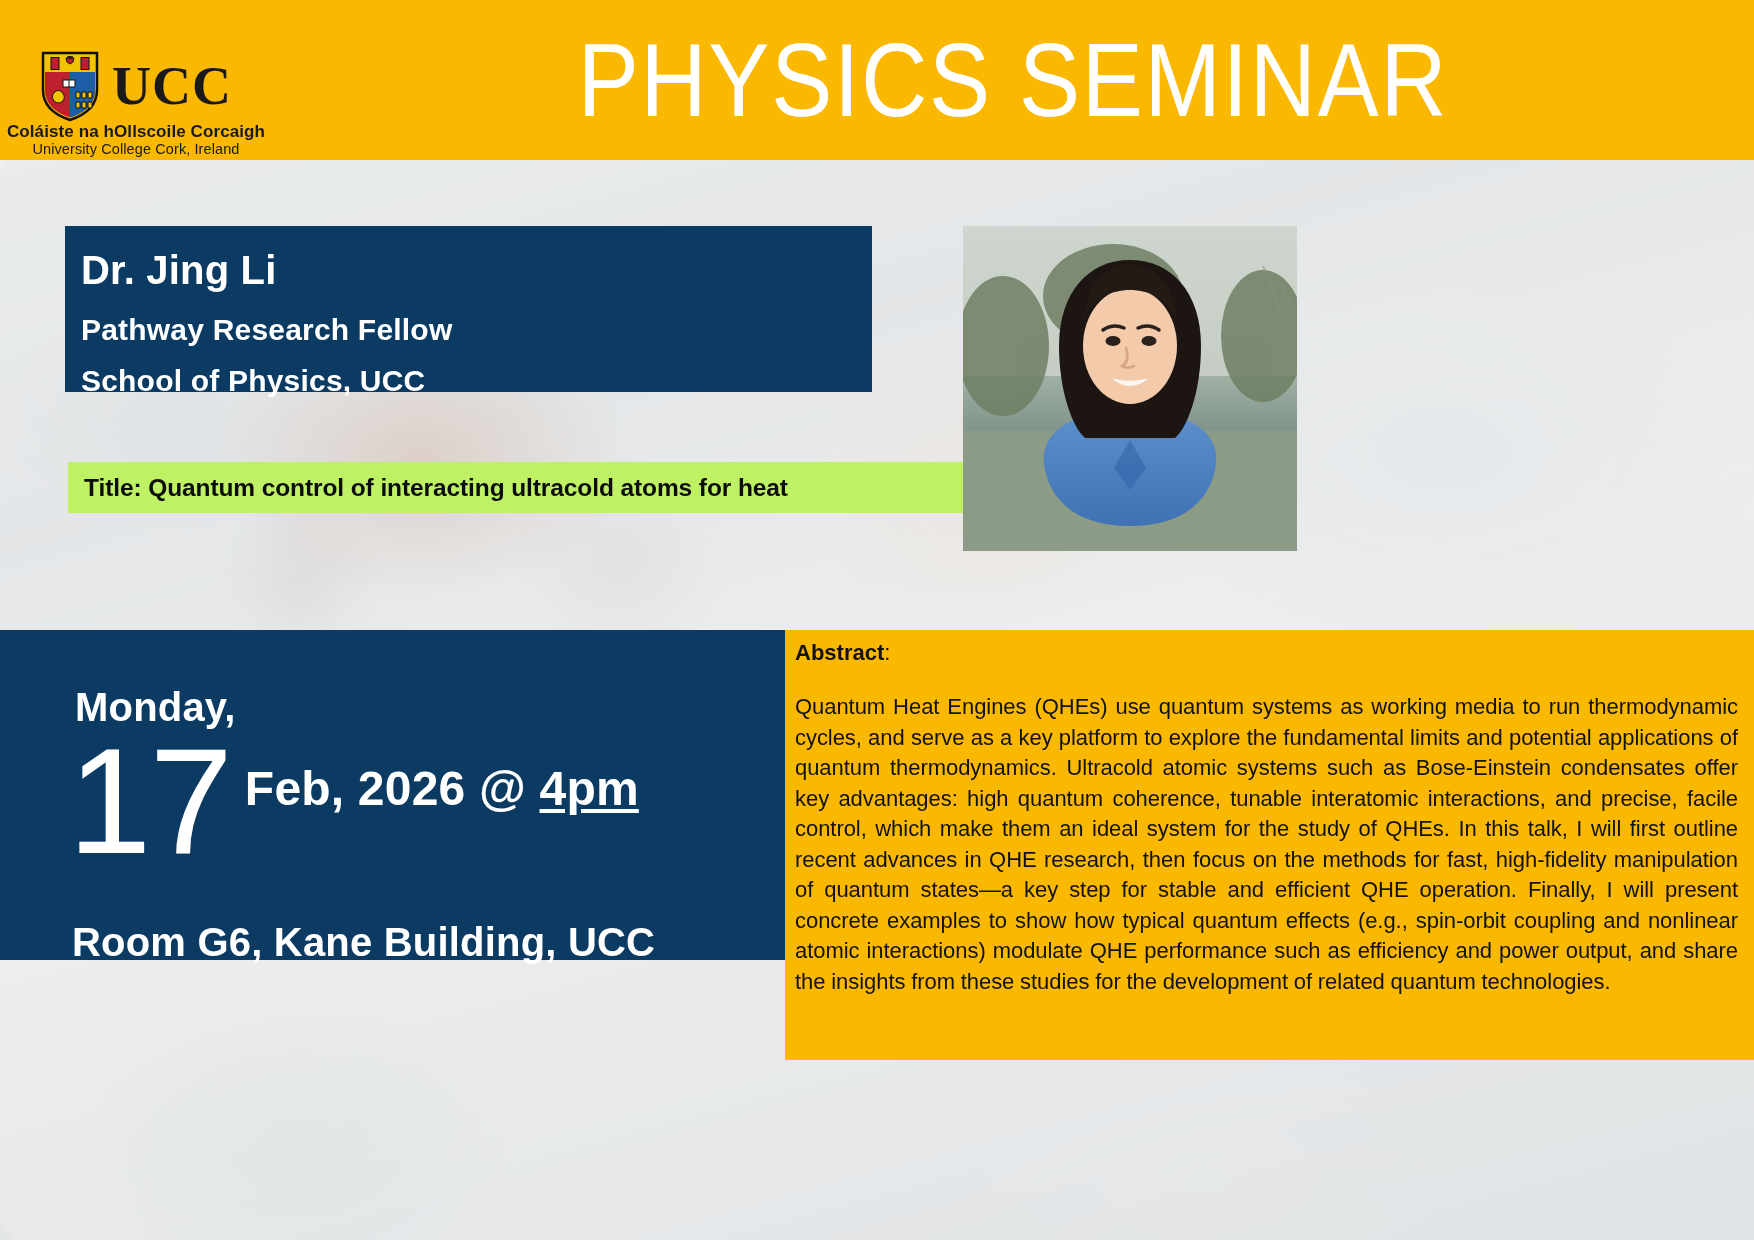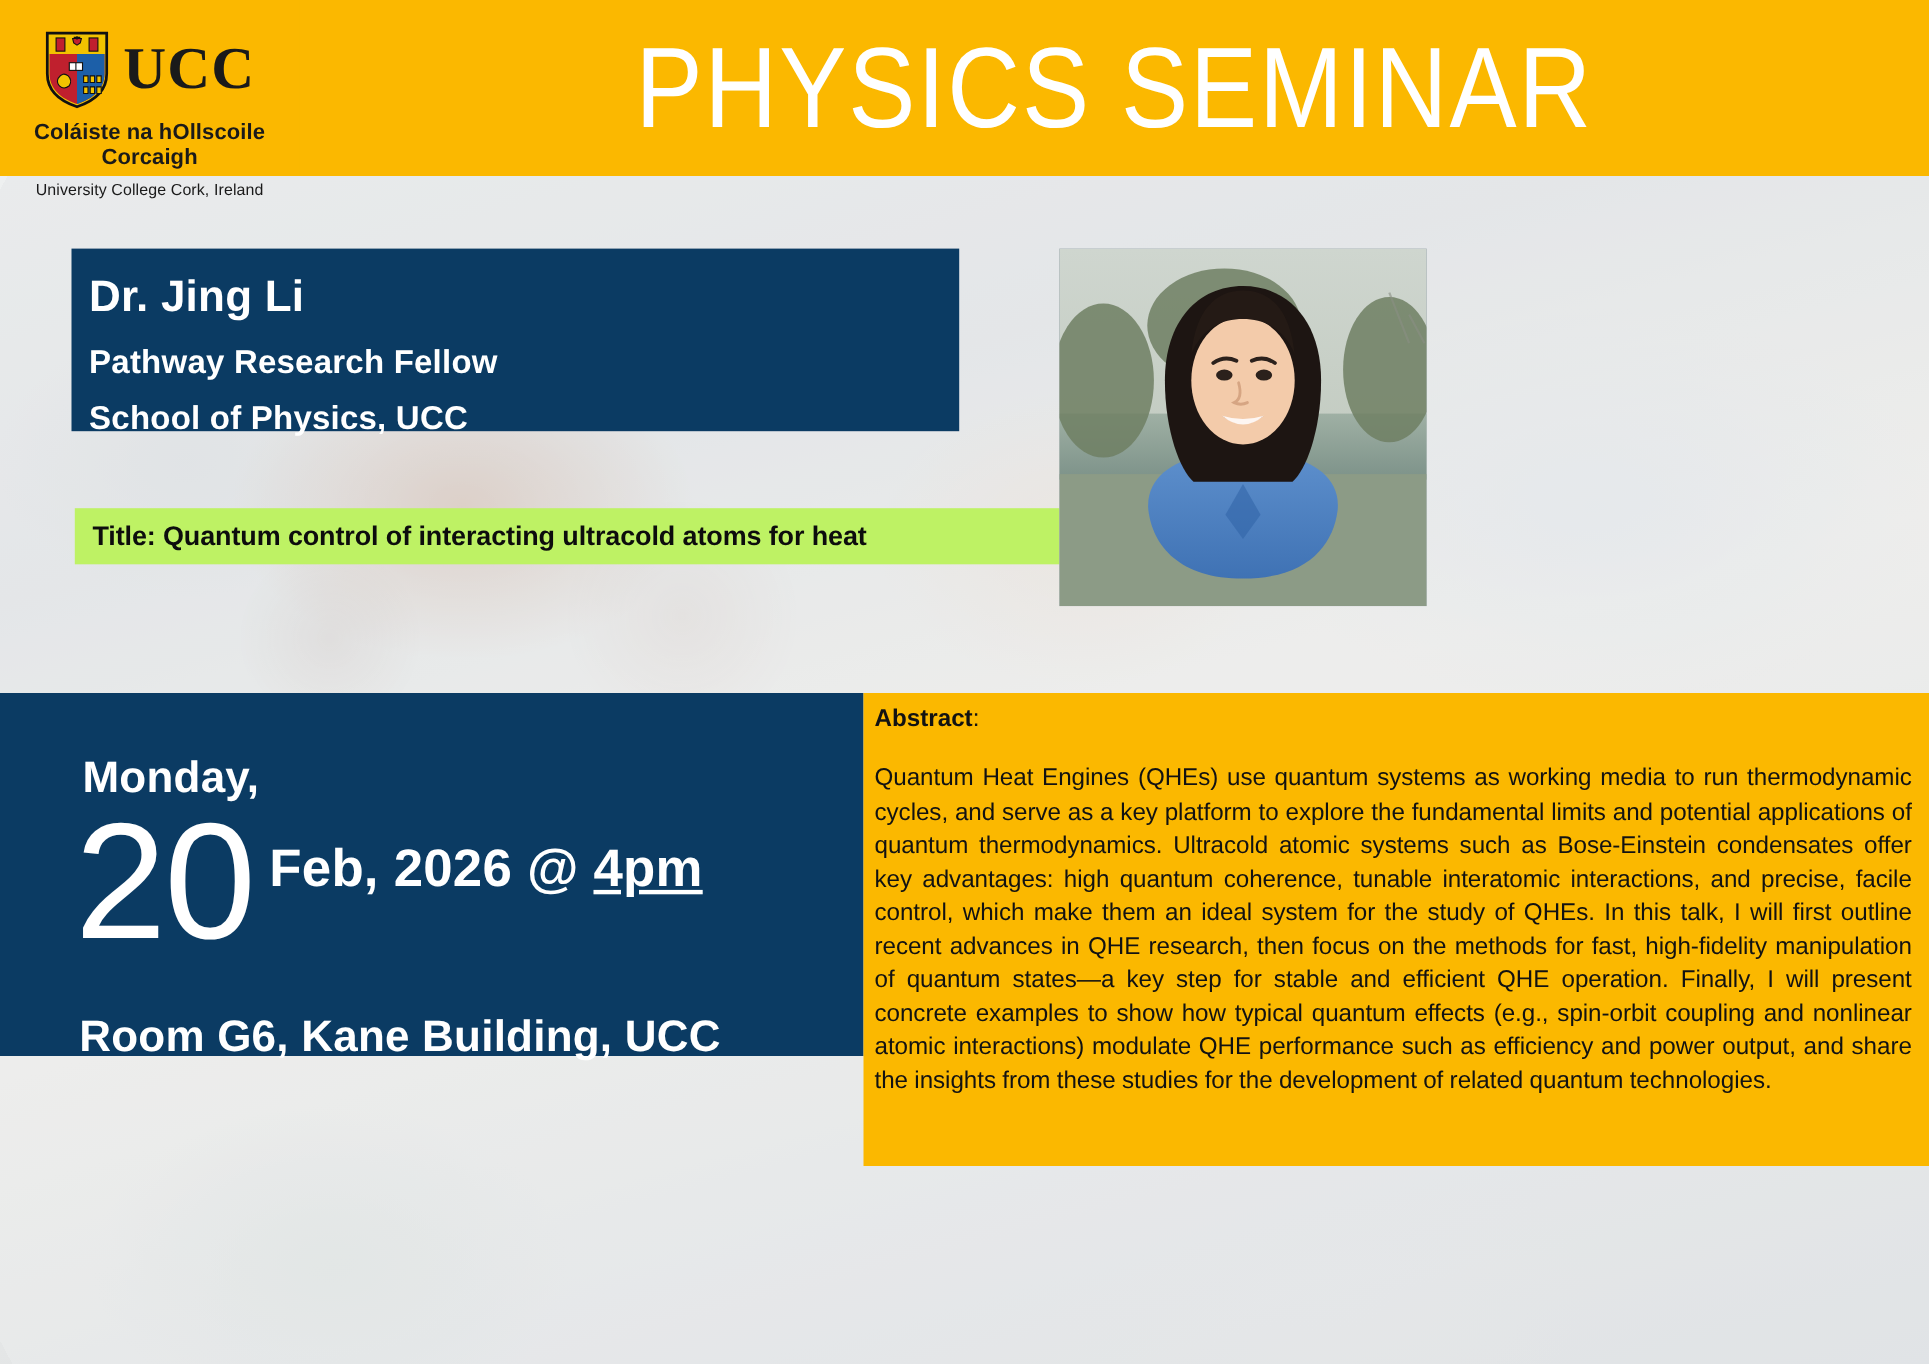--- a/index.html
+++ b/index.html
@@ -36,28 +36,28 @@
     opacity:.75;
   }
   .veil{position:absolute;left:0;top:160px;width:1754px;height:1080px;background:rgba(255,255,255,.40);}
 
   
   .header{position:absolute;left:0;top:0;width:1754px;height:160px;background:#FBB800;}
   .logo-panel{
     position:absolute;left:0;top:0;width:272px;height:160px;background:#FBB800;
     display:flex;align-items:center;justify-content:center;
   }
-  .logo-wrap{display:flex;align-items:center;gap:10px;flex-direction:column;margin-top:48px;}
+  .logo-wrap{display:flex;align-items:center;flex-direction:column;margin-top:48px;}
   .logo-row{display:flex;align-items:center;gap:12px;}
   .crest{width:60px;height:72px;flex:0 0 auto;}
   .ucc-word{
     font-family:"Liberation Serif",serif;font-weight:700;font-size:54px;color:#1a1a1a;
     letter-spacing:1px;line-height:.9;
   }
-  .logo-sub1{font-size:20px;font-weight:700;color:#1a1a1a;letter-spacing:.1px;text-align:center;line-height:1.15;}
+  .logo-sub1{font-size:17px;font-weight:700;color:#1a1a1a;letter-spacing:.1px;text-align:center;line-height:1.15;}
   .logo-sub2{font-size:14.5px;font-weight:400;color:#1a1a1a;letter-spacing:.1px;text-align:center;line-height:1.15;}
   .seminar-title{
     position:absolute;left:272px;top:0;width:1482px;height:160px;
     display:flex;align-items:center;justify-content:center;
     color:#ffffff;font-size:104px;font-weight:400;letter-spacing:2px;
     transform:scaleX(.88);transform-origin:center;
     white-space:nowrap;
   }
 
   
@@ -200,21 +200,21 @@
       <path d="M163 122 q4 14 -4 18 q6 3 12 0" stroke="#d6a583" stroke-width="2.6" fill="none" stroke-linecap="round"></path>
       <path d="M148 152 q19 14 38 0 q-19 10 -38 0 Z" fill="#8d4c46"></path>
       <path d="M148 152 q19 6 38 0 q-19 16 -38 0 Z" fill="#fdf6f2"></path>
       <path d="M167 214 l-16 28 l16 22 l16 -22 Z" fill="#2f63a6" opacity=".55"></path>
     </svg>
   </div>
 
   <div class="when-panel">
     <div class="wk-monday">Monday,</div>
     <div class="date-row">
-      <span class="day-num">20</span>
+      <span class="day-num">17</span>
       <span class="date-rest"><span>Feb, 2026 @ </span><u>4pm</u></span>
     </div>
     <div class="room">Room G6, Kane Building, UCC</div>
   </div>
 
   <div class="abstract-panel">
     <div class="abs-label"><b>Abstract</b><span>:</span></div>
     <p class="abs-body">Quantum Heat Engines (QHEs) use quantum systems as working media to run thermodynamic cycles, and serve as a key platform to explore the fundamental limits and potential applications of quantum thermodynamics. Ultracold atomic systems such as Bose-Einstein condensates offer key advantages: high quantum coherence, tunable interatomic interactions, and precise, facile control, which make them an ideal system for the study of QHEs. In this talk, I will first outline recent advances in QHE research, then focus on the methods for fast, high-fidelity manipulation of quantum states—a key step for stable and efficient QHE operation. Finally, I will present concrete examples to show how typical quantum effects (e.g., spin-orbit coupling and nonlinear atomic interactions) modulate QHE performance such as efficiency and power output, and share the insights from these studies for the development of related quantum technologies.</p>
   </div>
 

